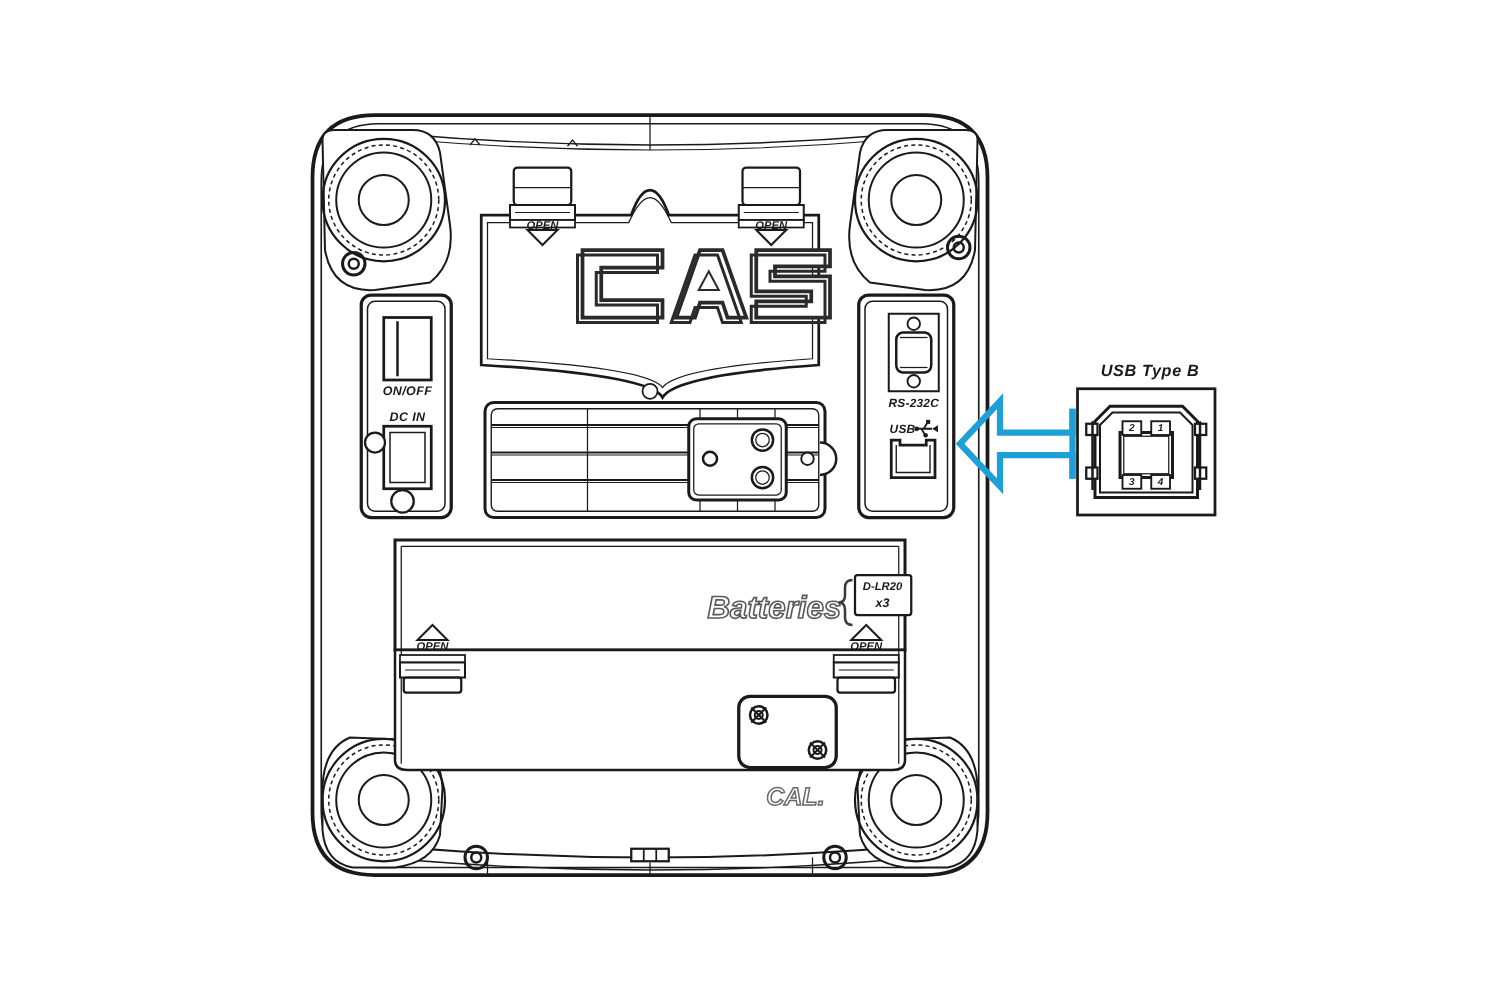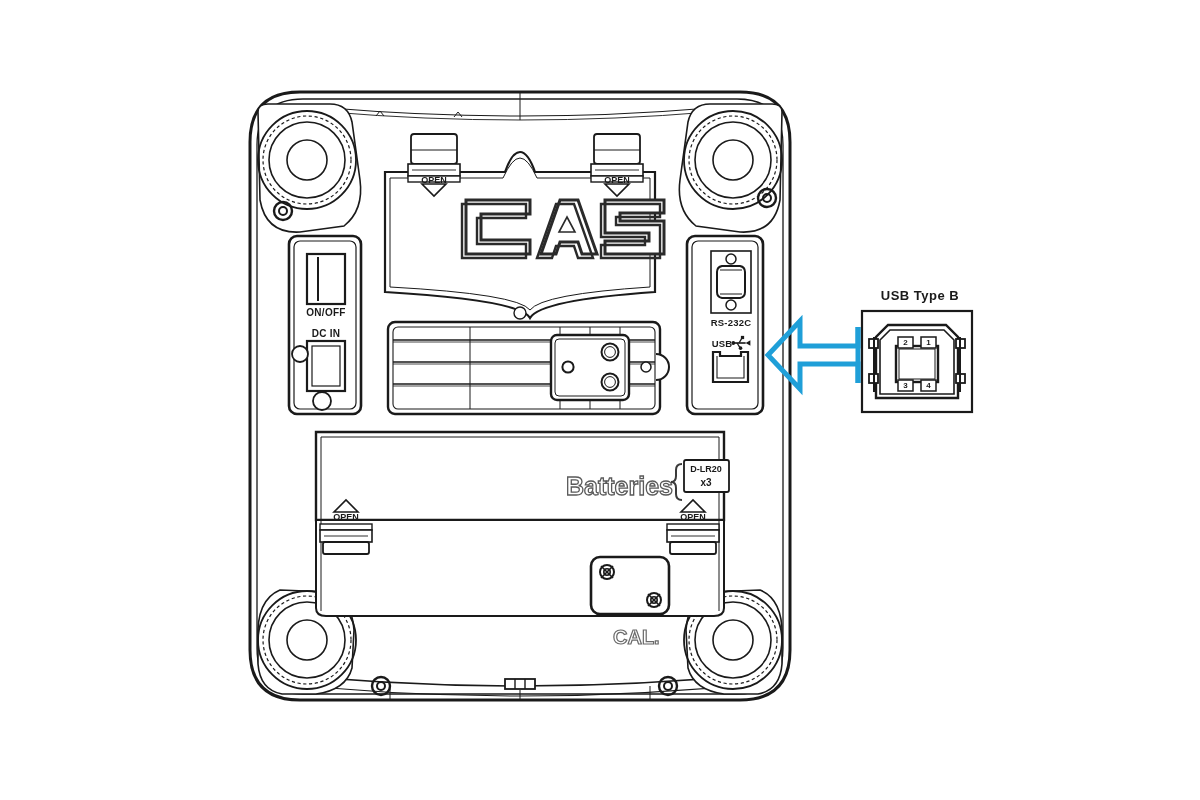--- a/index.html
+++ b/index.html
@@ -3,21 +3,21 @@
 <meta charset="utf-8">
 <style>
   html,body{margin:0;padding:0;}
   body{
     width:1200px;height:800px;
     background:#ffffff;
     font-family:"Liberation Sans", sans-serif;
     overflow:hidden;
     position:relative;
   }
-  #stage{position:absolute;left:0;top:0;width:1200px;height:800px;}
+  #stage{position:absolute;left:0;top:0;width:1200px;height:800px;font-style:italic;}
   svg{display:block;}
   .lbl{
     font-family:"Liberation Sans", sans-serif;
     font-weight:bold;
     fill:#1a1a1a;
     text-anchor:middle;
     dominant-baseline:middle;
   }
 </style>
 </head>

